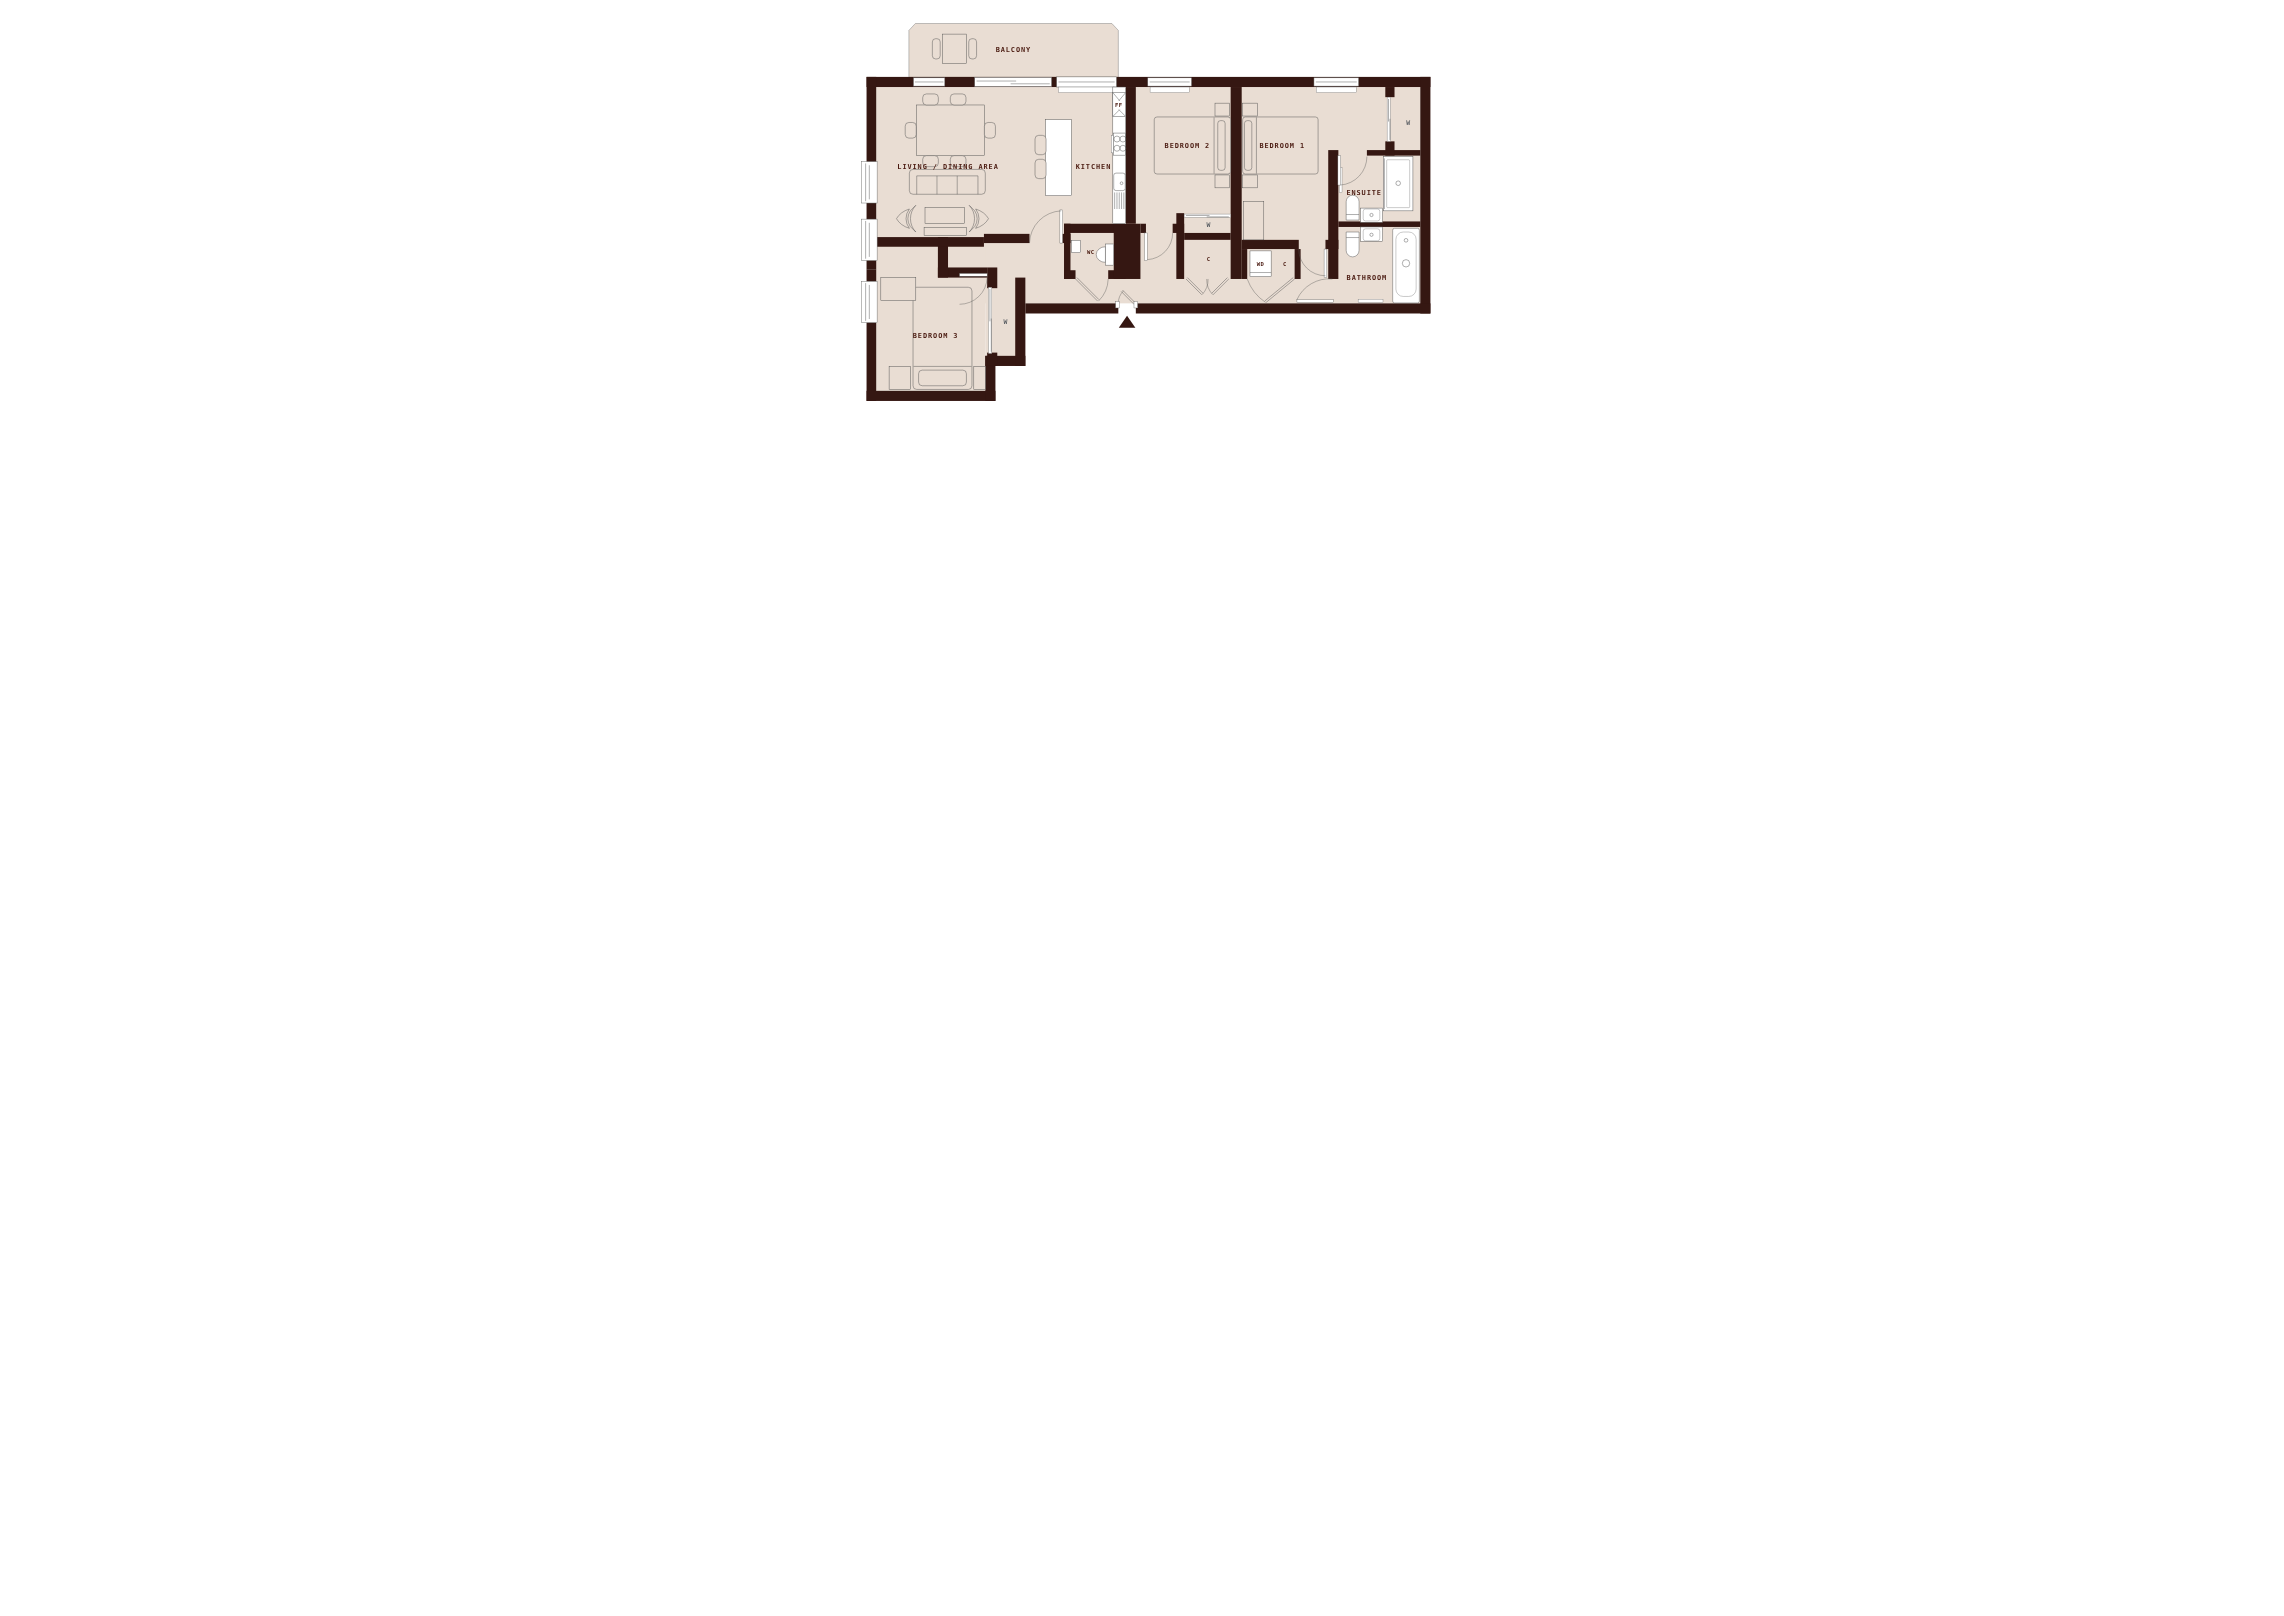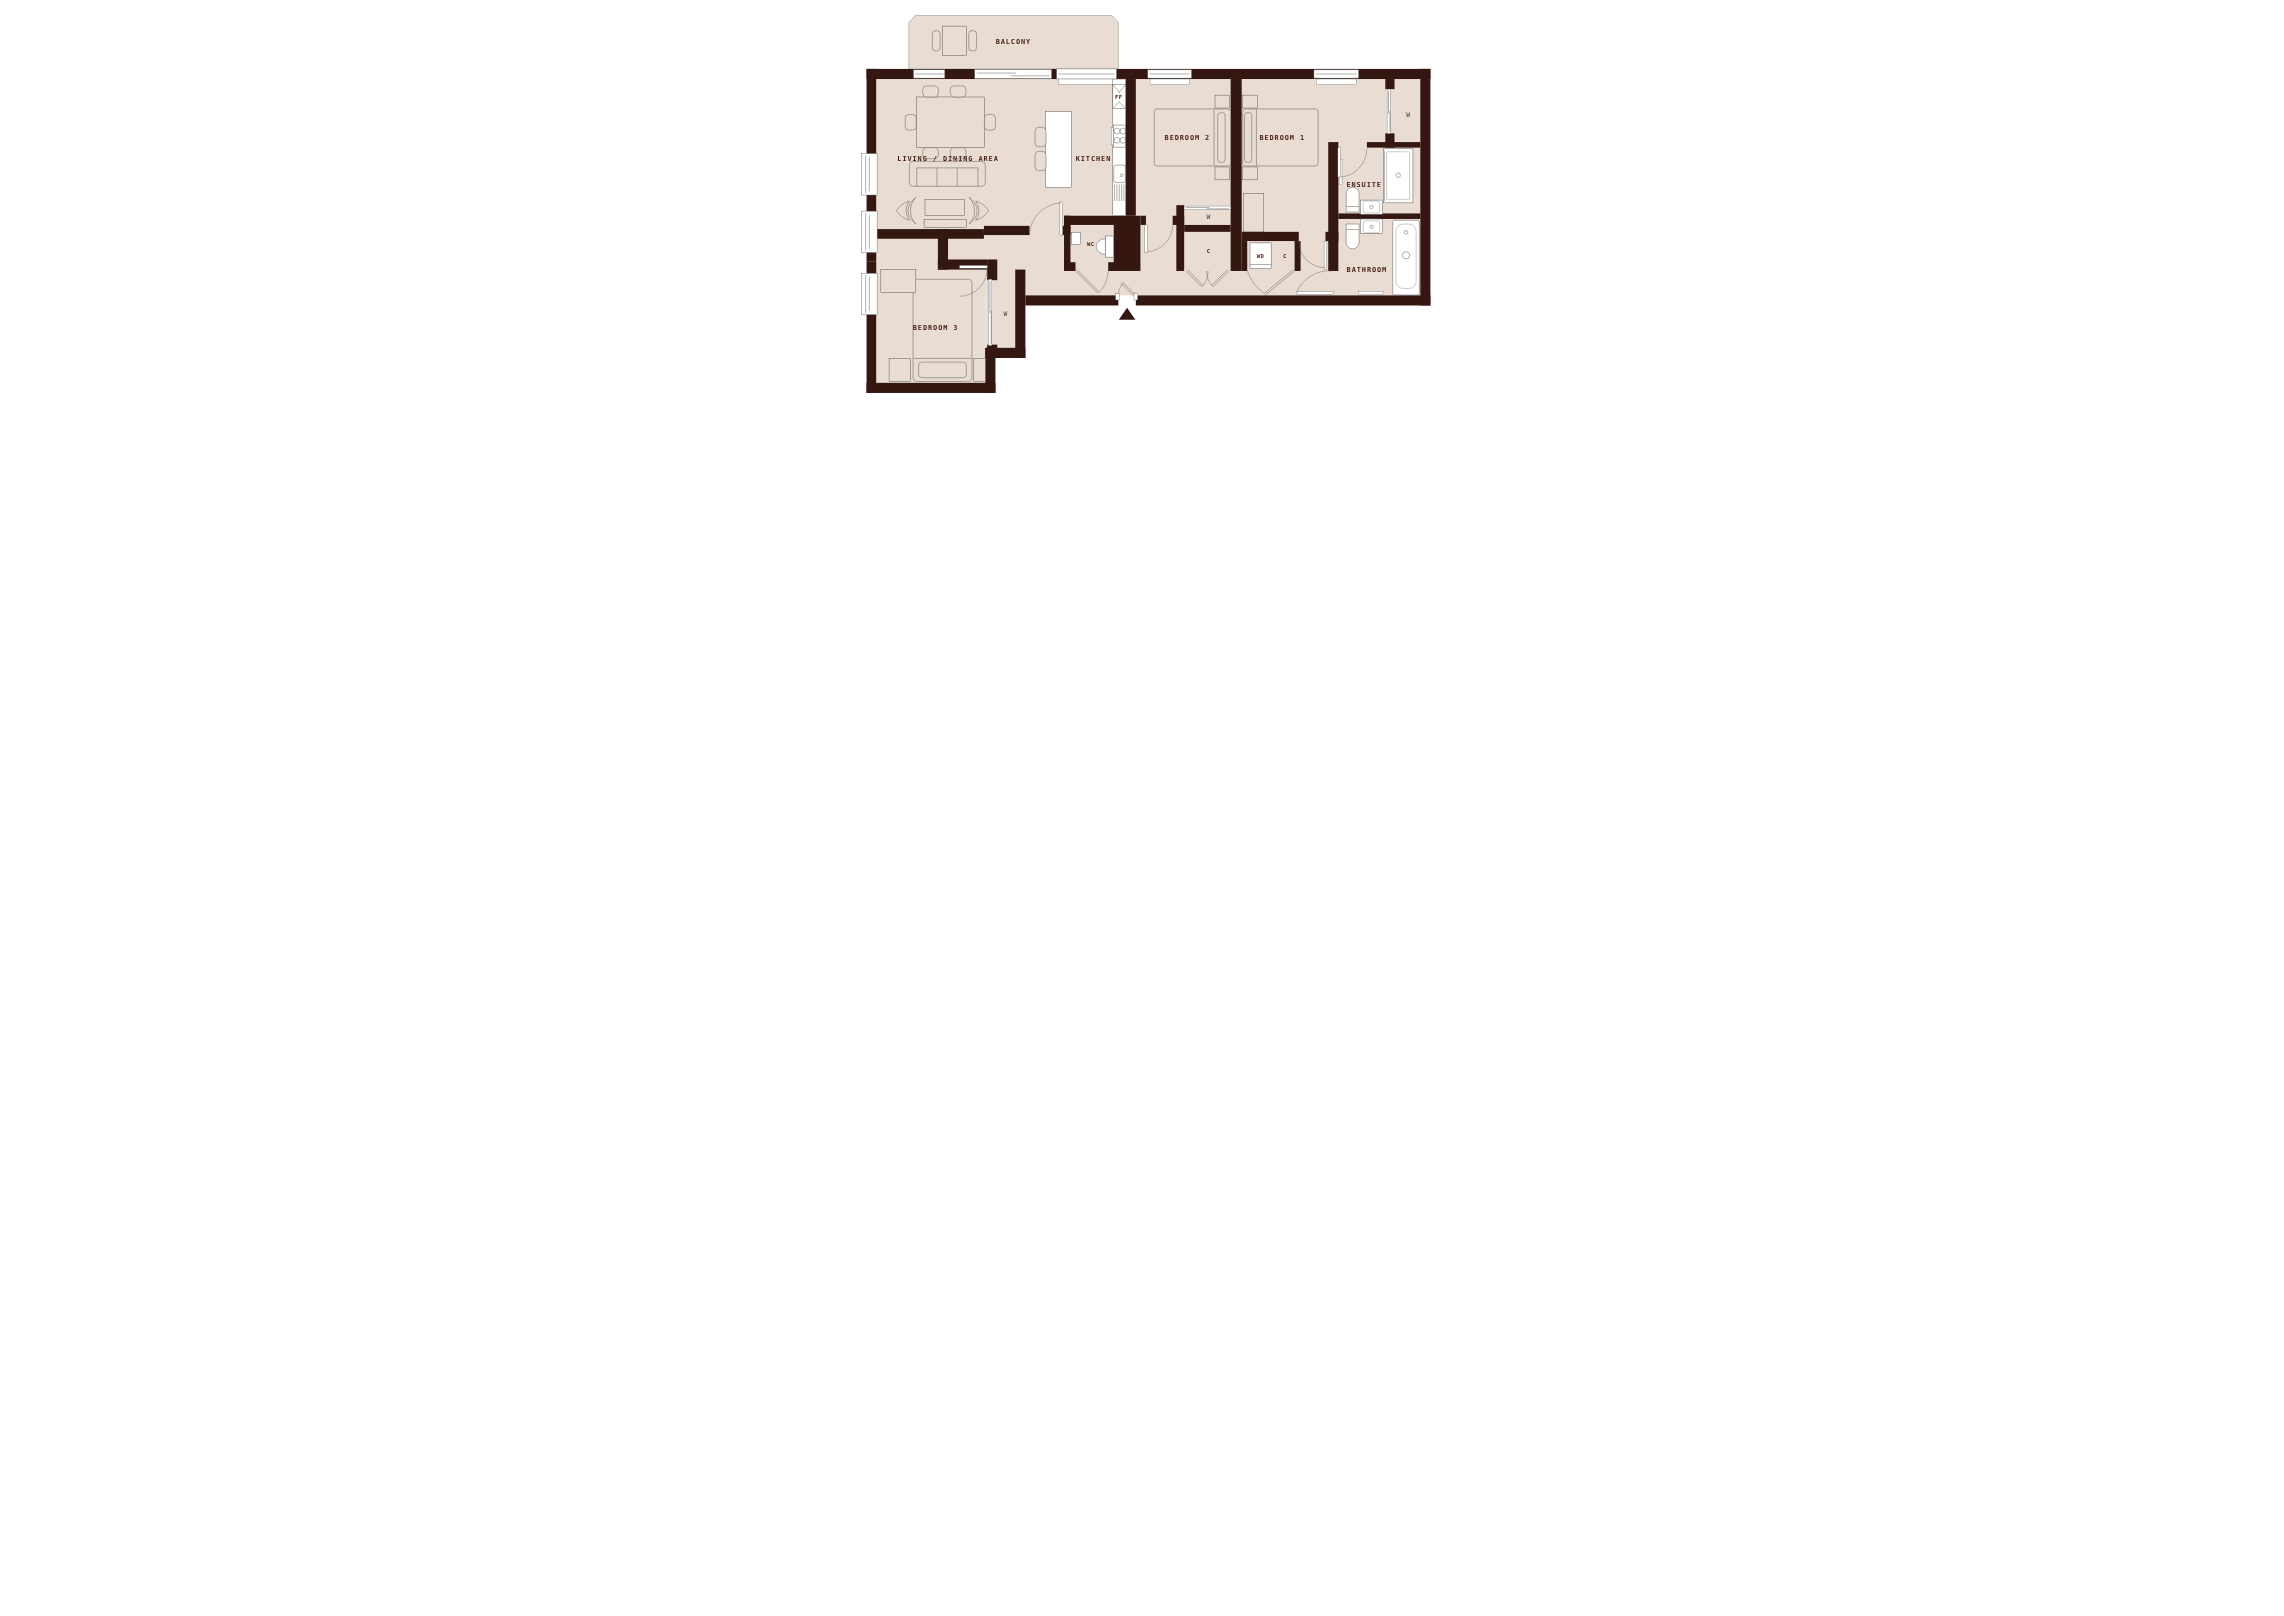--- a/index.html
+++ b/index.html
@@ -1,16 +1,16 @@
 <!DOCTYPE html>
 <html style="font-size:7.4px"><head>
 <meta charset="utf-8">
 <style>
   html,body{margin:0;padding:0;background:#ffffff;}
-  .plan-wrap{width:100%;max-width:713px;margin:4px auto;}
+  .plan-wrap{width:100%;max-width:713px;margin:12px auto;}
   svg{display:block;width:100%;height:auto;}
   .wall{fill:#351712;stroke:none;}
   .floor{fill:#e9ddd3;stroke:none;}
   .floor-o{fill:#e9ddd3;stroke:#7a7a78;stroke-width:1;}
   .furn{fill:#e9ddd3;stroke:#4f4f4f;stroke-width:1;}
   .fixt{fill:#ffffff;stroke:#4f4f4f;stroke-width:1;}
   .fixt2{fill:#ffffff;stroke:#6f6f6f;stroke-width:0.8;}
   .ln{fill:none;stroke:#4f4f4f;stroke-width:1;}
   .arc{fill:none;stroke:#5a5a58;stroke-width:0.9;}
   .win{fill:#ffffff;stroke:#6a6a68;stroke-width:1;}

